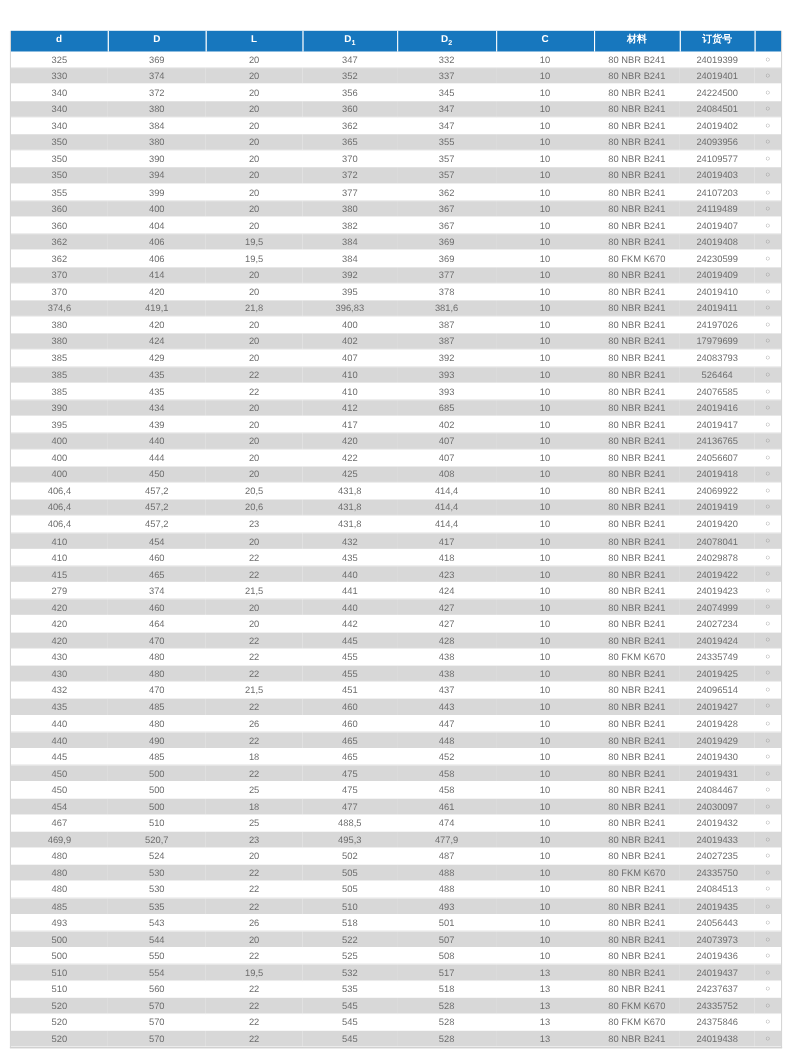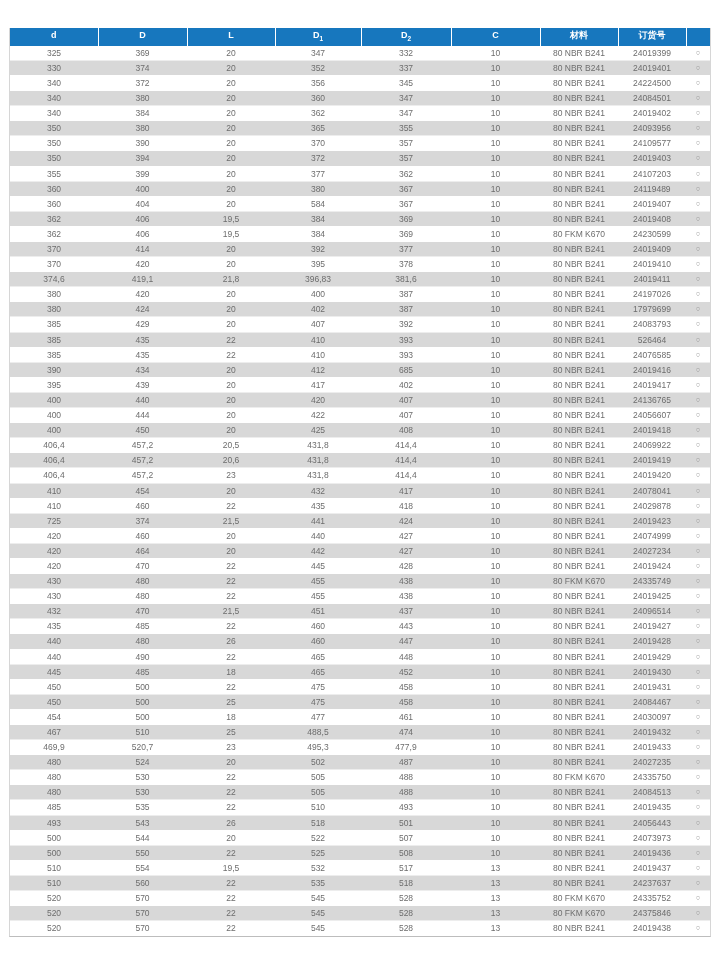--- a/index.html
+++ b/index.html
@@ -168,21 +168,21 @@
             <td>367</td>
             <td>10</td>
             <td>80 NBR B241</td>
             <td>24119489</td>
             <td class="avail"><span>○</span></td>
           </tr>
           <tr>
             <td>360</td>
             <td>404</td>
             <td>20</td>
-            <td>584</td>
+            <td>382</td>
             <td>367</td>
             <td>10</td>
             <td>80 NBR B241</td>
             <td>24019407</td>
             <td class="avail"><span>○</span></td>
           </tr>
           <tr>
             <td>362</td>
             <td>406</td>
             <td>19,5</td>
@@ -396,21 +396,32 @@
             <td>460</td>
             <td>22</td>
             <td>435</td>
             <td>418</td>
             <td>10</td>
             <td>80 NBR B241</td>
             <td>24029878</td>
             <td class="avail"><span>○</span></td>
           </tr>
           <tr>
-            <td>725</td>
+            <td>415</td>
+            <td>465</td>
+            <td>22</td>
+            <td>440</td>
+            <td>423</td>
+            <td>10</td>
+            <td>80 NBR B241</td>
+            <td>24019422</td>
+            <td class="avail"><span>○</span></td>
+          </tr>
+          <tr>
+            <td>279</td>
             <td>374</td>
             <td>21,5</td>
             <td>441</td>
             <td>424</td>
             <td>10</td>
             <td>80 NBR B241</td>
             <td>24019423</td>
             <td class="avail"><span>○</span></td>
           </tr>
           <tr>

